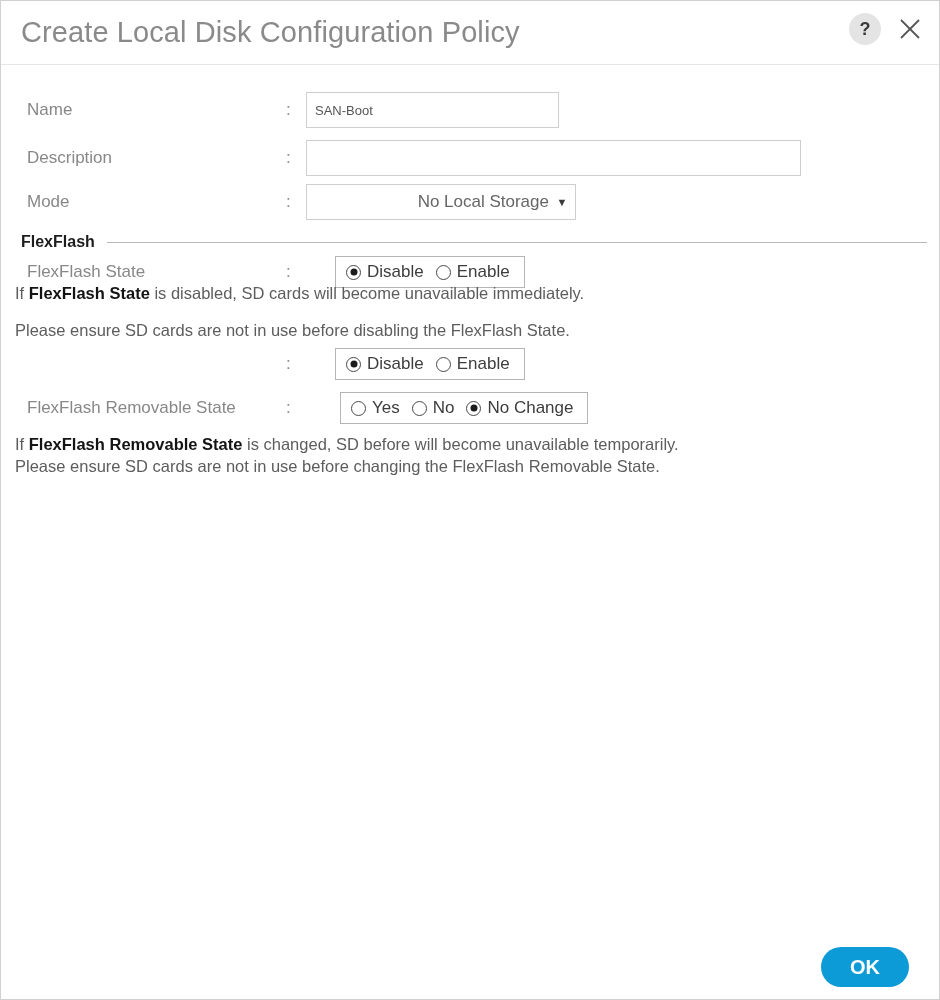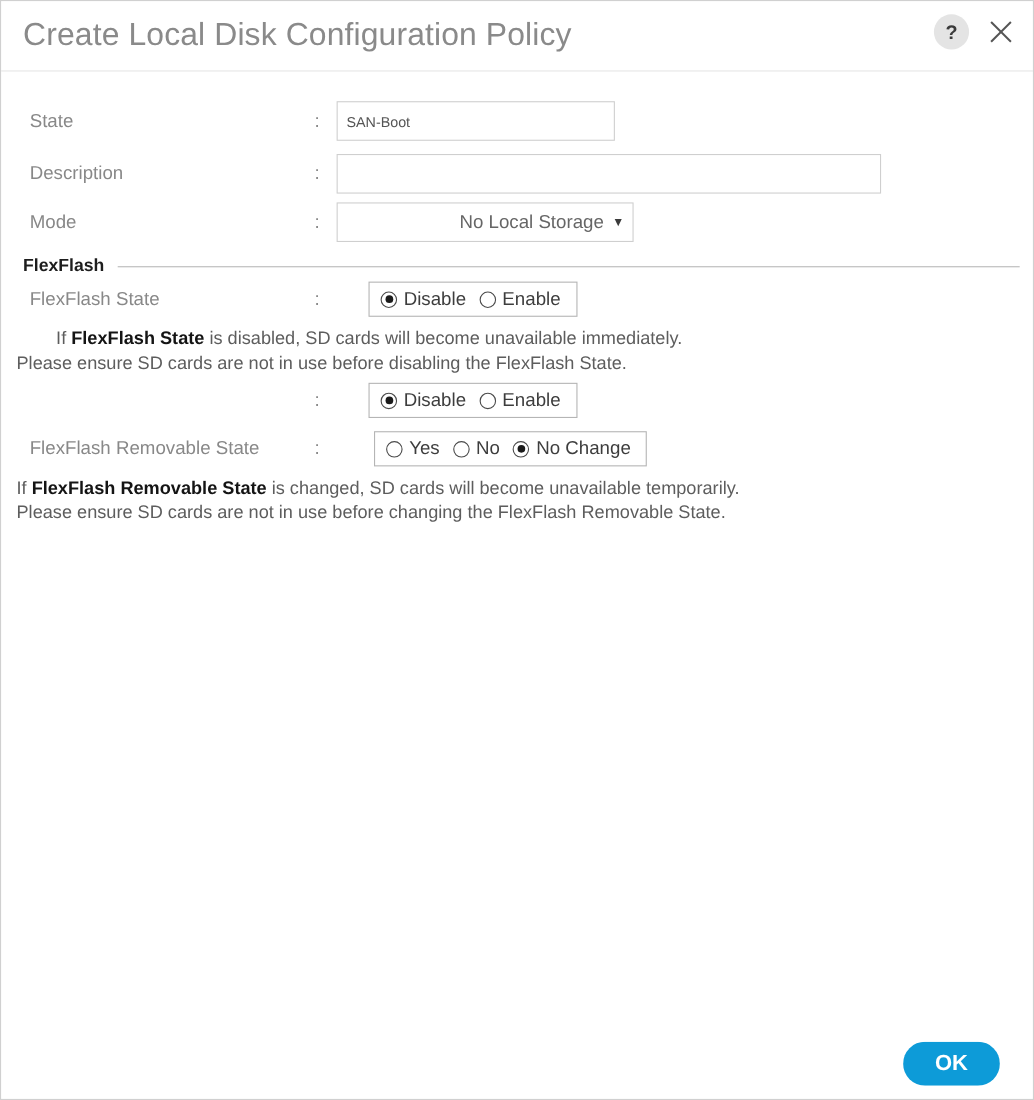--- a/index.html
+++ b/index.html
@@ -265,21 +265,21 @@
           <line x1="3" y1="3" x2="21" y2="21" stroke="#555" stroke-width="1.8"></line>
           <line x1="21" y1="3" x2="3" y2="21" stroke="#555" stroke-width="1.8"></line>
         </svg>
       </div>
     </div>
   </div>
 
   <div class="body">
 
     <div class="form-row" style="top:27px; height:36px;">
-      <span class="field-label" style="margin-left:26px;">State</span>
+      <span class="field-label" style="margin-left:26px;">Name</span>
       <span class="colon">:</span>
       <input class="text-input" style="left: 305px; width: 253px;" value="SAN-Boot">
     </div>
 
     <div class="form-row" style="top:75px; height:36px;">
       <span class="field-label" style="margin-left:26px;">Description</span>
       <span class="colon">:</span>
       <input class="text-input" style="left: 305px; width: 495px;" value="">
     </div>
 
@@ -305,21 +305,21 @@
           <span class="radio-dot checked"></span>
           <span class="radio-label">Disable</span>
         </div>
         <div class="radio-item">
           <span class="radio-dot"></span>
           <span class="radio-label">Enable</span>
         </div>
       </div>
     </div>
 
-    <div class="help-text" style="top:232px;margin-left:36px;">
+    <div class="help-text" style="top:217px;">
       <span>If </span><b>FlexFlash State</b><span> is disabled, SD cards will become unavailable immediately.</span>
     </div>
     <div class="help-text" style="top:254px;">Please ensure SD cards are not in use before disabling the FlexFlash State.</div>
 
     <div class="form-row" style="top:283px; height:32px;">
       <span class="colon">:</span>
       <div class="radio-group" style="left:306px;">
         <div class="radio-item">
           <span class="radio-dot checked"></span>
           <span class="radio-label">Disable</span>
@@ -344,21 +344,21 @@
           <span class="radio-label">No</span>
         </div>
         <div class="radio-item">
           <span class="radio-dot checked"></span>
           <span class="radio-label">No Change</span>
         </div>
       </div>
     </div>
 
     <div class="help-text" style="top:368px;">
-      <span>If </span><b>FlexFlash Removable State</b><span> is changed, SD cards will become unavailable temporarily.</span>
+      <span>If </span><b>FlexFlash Removable State</b><span> is changed, SD before will become unavailable temporarily.</span>
     </div>
     <div class="help-text" style="top:390px;">Please ensure SD cards are not in use before changing the FlexFlash Removable State.</div>
 
     <div class="footer">
       <div class="btn btn-primary">OK</div>
     </div>
 
   </div>
 </div>
 

